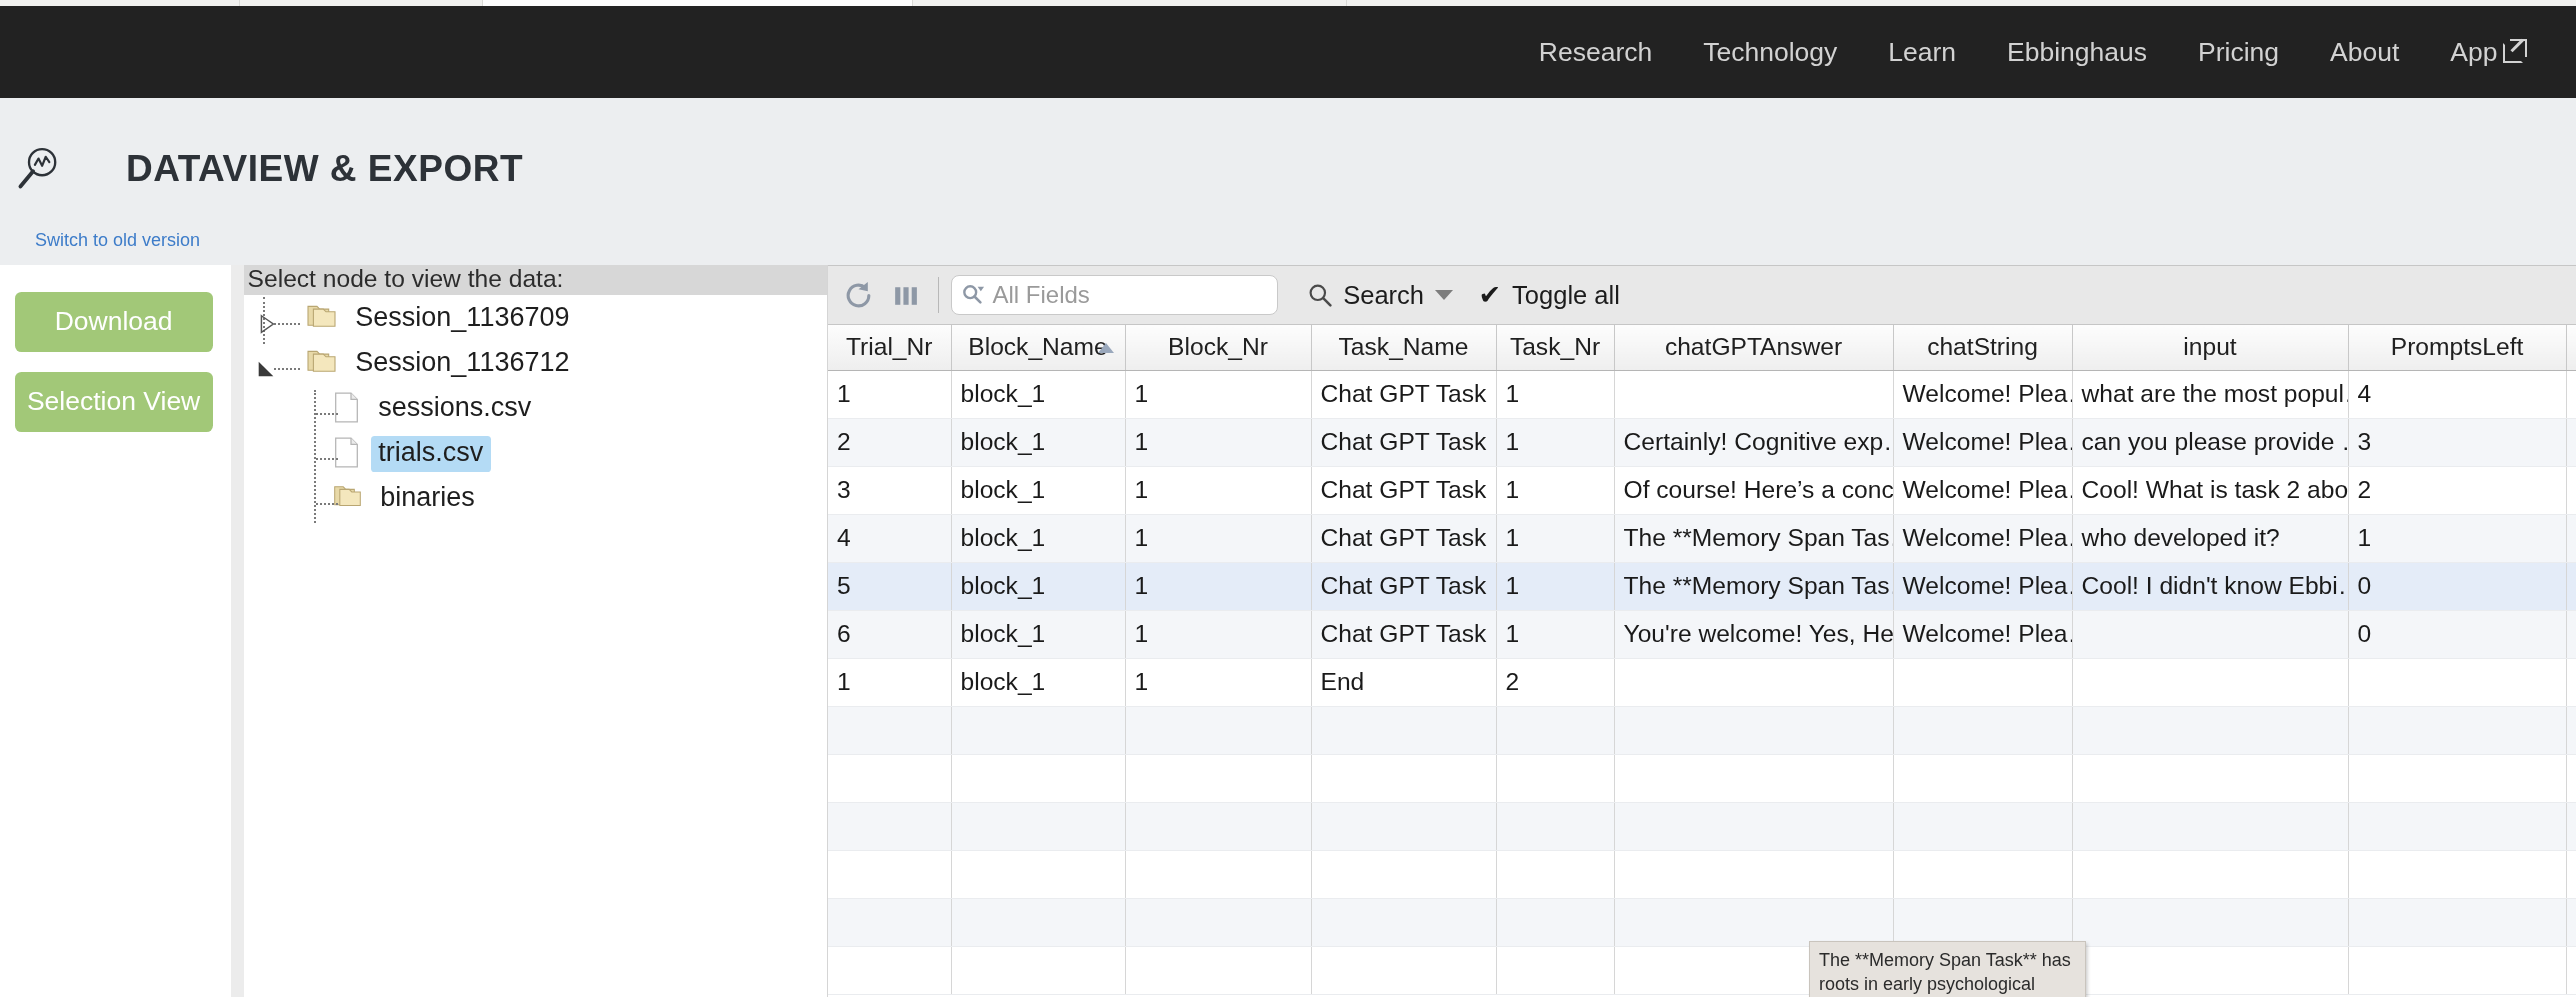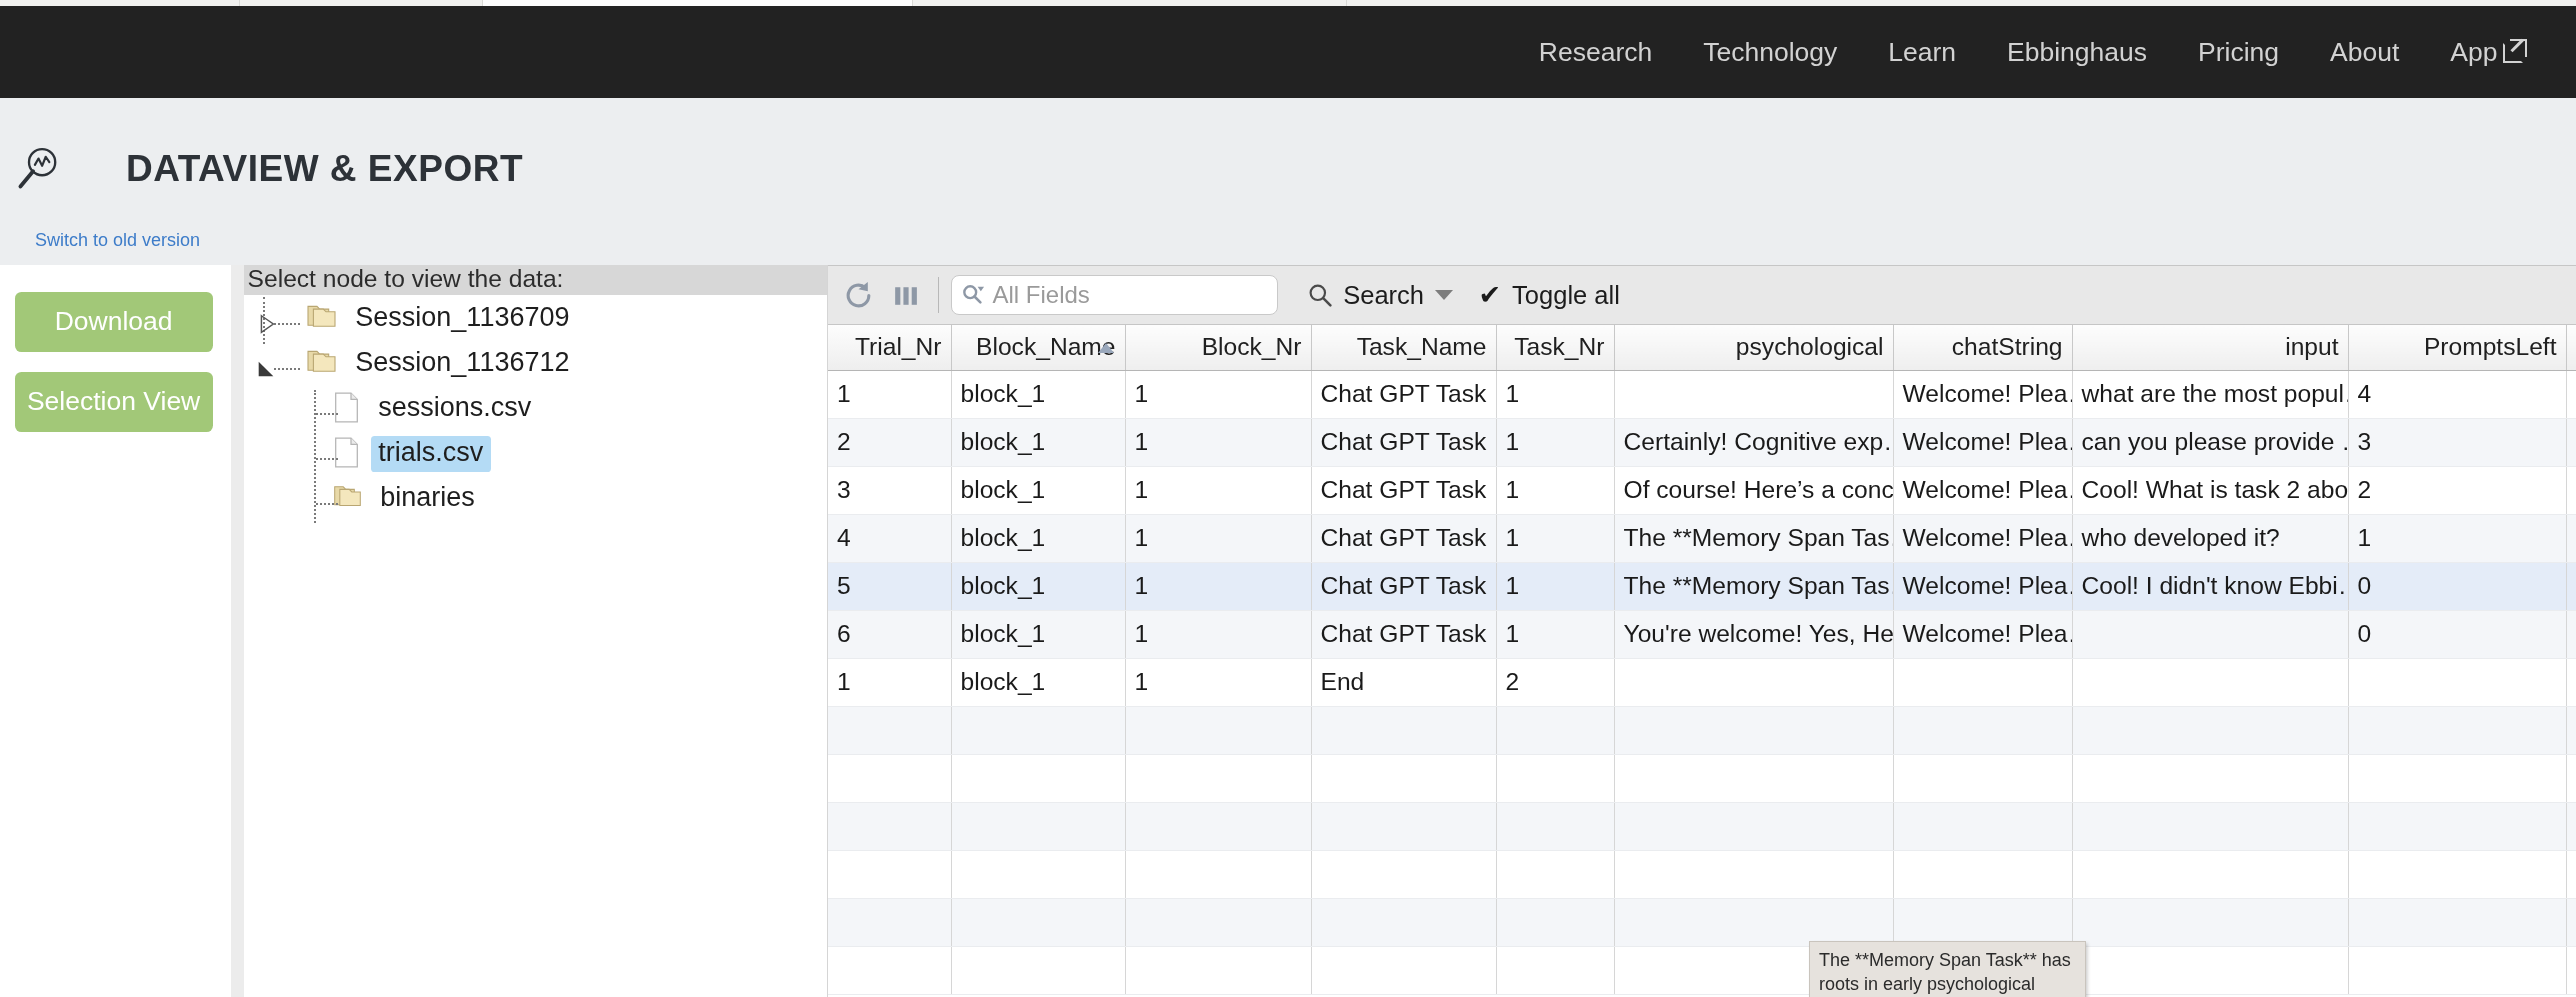--- a/index.html
+++ b/index.html
@@ -231,21 +231,21 @@
     width: 1755px;
     font-size: 24.6px;
     color: #1a1a1a;
   }
   table.grid th {
     height: 45px;
     background: linear-gradient(to bottom, #fdfdfd 0%, #eeeeee 100%);
     border-right: 0.9px solid #c8c8c8;
     border-bottom: 0.9px solid #b5b5b5;
     font-weight: normal;
-    text-align: right;
+    text-align: center;
     padding: 0 9px;
     color: #202020;
     white-space: nowrap;
     overflow: hidden;
     position: relative;
     cursor: pointer;
   }
   table.grid th .sortarrow {
     position: absolute; right: 11px; top: 18px;
     width: 0; height: 0;
@@ -451,21 +451,21 @@
             <col style="width: 218px;">
             <col style="width: 16.4px;">
           </colgroup>
         <thead>
           <tr id="headrow">
               <th>Trial_Nr</th>
               <th>Block_Name<span class="sortarrow"></span></th>
               <th>Block_Nr</th>
               <th>Task_Name</th>
               <th>Task_Nr</th>
-              <th>psychological</th>
+              <th>chatGPTAnswer</th>
               <th>chatString</th>
               <th>input</th>
               <th>PromptsLeft</th>
               <th></th>
             </tr>
         </thead>
         <tbody id="tbody">
             <tr class="odd">
               <td>1</td>
               <td>block_1</td>

